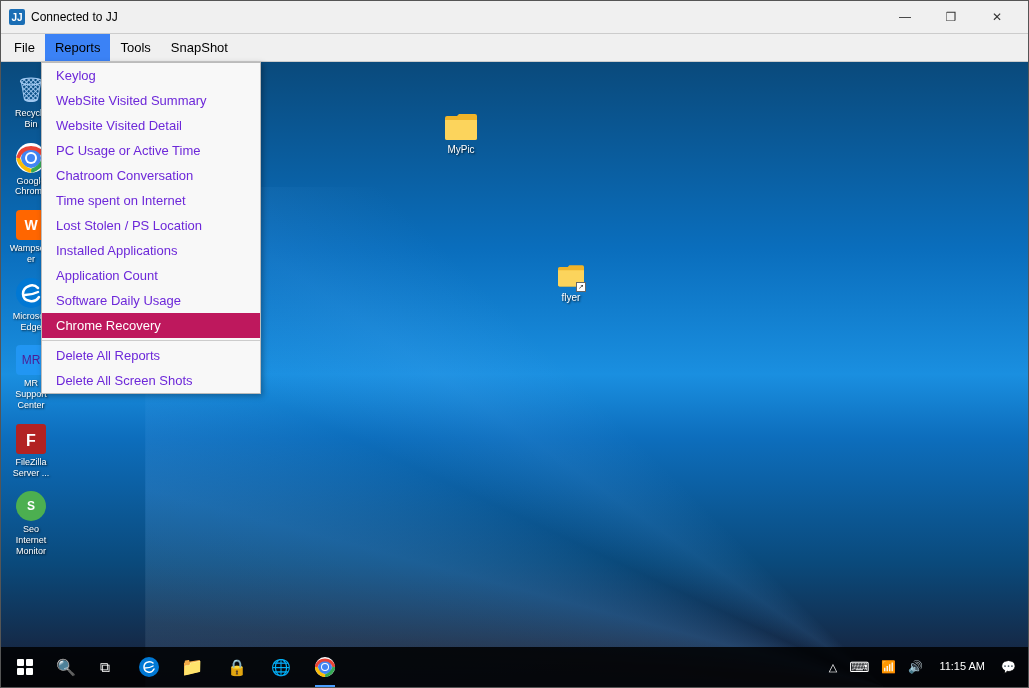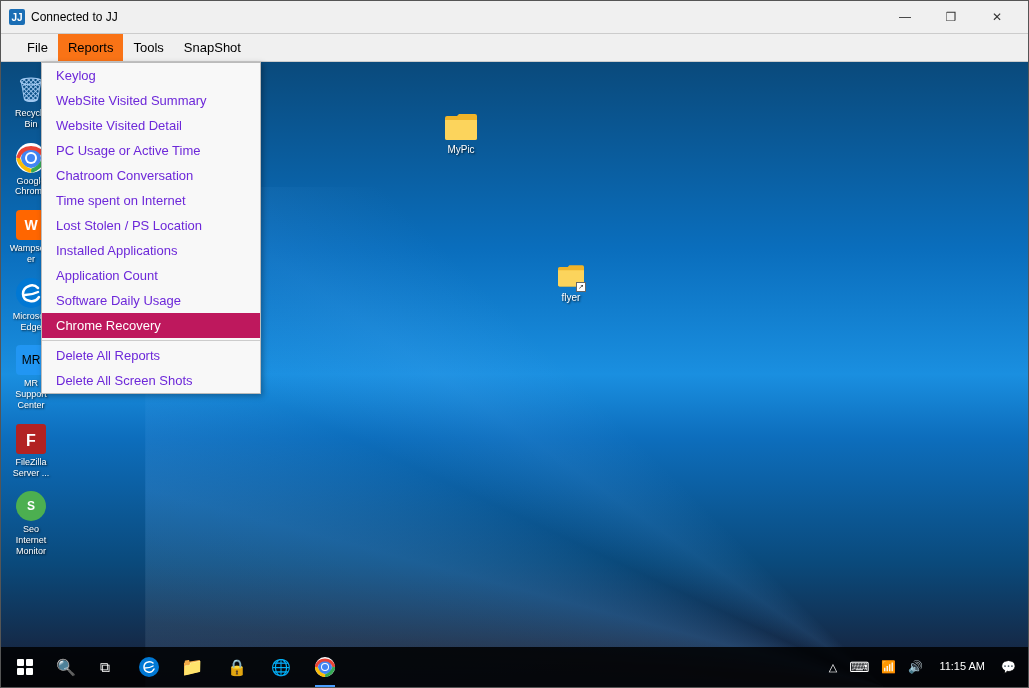--- a/index.html
+++ b/index.html
@@ -53,36 +53,36 @@
       border: none;
       color: #333;
     }
 
     
     .menu-bar {
       background: #f0f0f0;
       height: 28px;
       display: flex;
       align-items: center;
-      padding: 0 16px;
+      padding: 0 3px;
       border-bottom: 1px solid #ccc;
       flex-shrink: 0;
       position: relative;
     }
 
     .menu-item {
       padding: 4px 10px;
       font-size: 13px;
       cursor: pointer;
       color: #000;
       height: 100%;
       display: flex;
       align-items: center;
     }
-    .menu-item.active { background: #f97316; }
+    .menu-item.active { background: #3b82f6; }
 
     
     .dropdown {
       position: absolute;
       top: 28px;
       left: 40px;
       background: #f8f8f8;
       border: 1px solid #bbb;
       box-shadow: 2px 2px 6px rgba(0,0,0,0.3);
       z-index: 100;
@@ -402,21 +402,21 @@
               <circle cx="15" cy="15" r="15" fill="#0078d4"></circle>
               <path d="M22 10 Q18 6 13 8 Q7 10 7 16 Q7 22 14 23 Q20 24 23 19" stroke="#fff" stroke-width="2.5" fill="none" stroke-linecap="round"></path>
               <path d="M9 17 Q16 17 22 14" stroke="#fff" stroke-width="2.5" fill="none" stroke-linecap="round"></path>
             </svg>
           </div>
           <span class="icon-label">Microsoft Edge</span>
         </div>
 
         <div class="desktop-icon">
           <div class="icon-img">
-            <div style="width:30px;height:30px;background:#2196f3;border-radius:4px;display:flex;align-items:center;justify-content:center;color:#000000;font-size:12px;">MR</div>
+            <div style="width:30px;height:30px;background:#2196f3;border-radius:4px;display:flex;align-items:center;justify-content:center;color:#4c1d95;font-size:12px;">MR</div>
           </div>
           <span class="icon-label">MR Support Center</span>
         </div>
 
         <div class="desktop-icon">
           <div class="icon-img">
             <svg width="30" height="30" viewBox="0 0 30 30">
               <rect width="30" height="30" rx="3" fill="#b22222"></rect>
               <text x="15" y="22" text-anchor="middle" fill="#fff" font-size="16" font-weight="bold">F</text>
             </svg>

